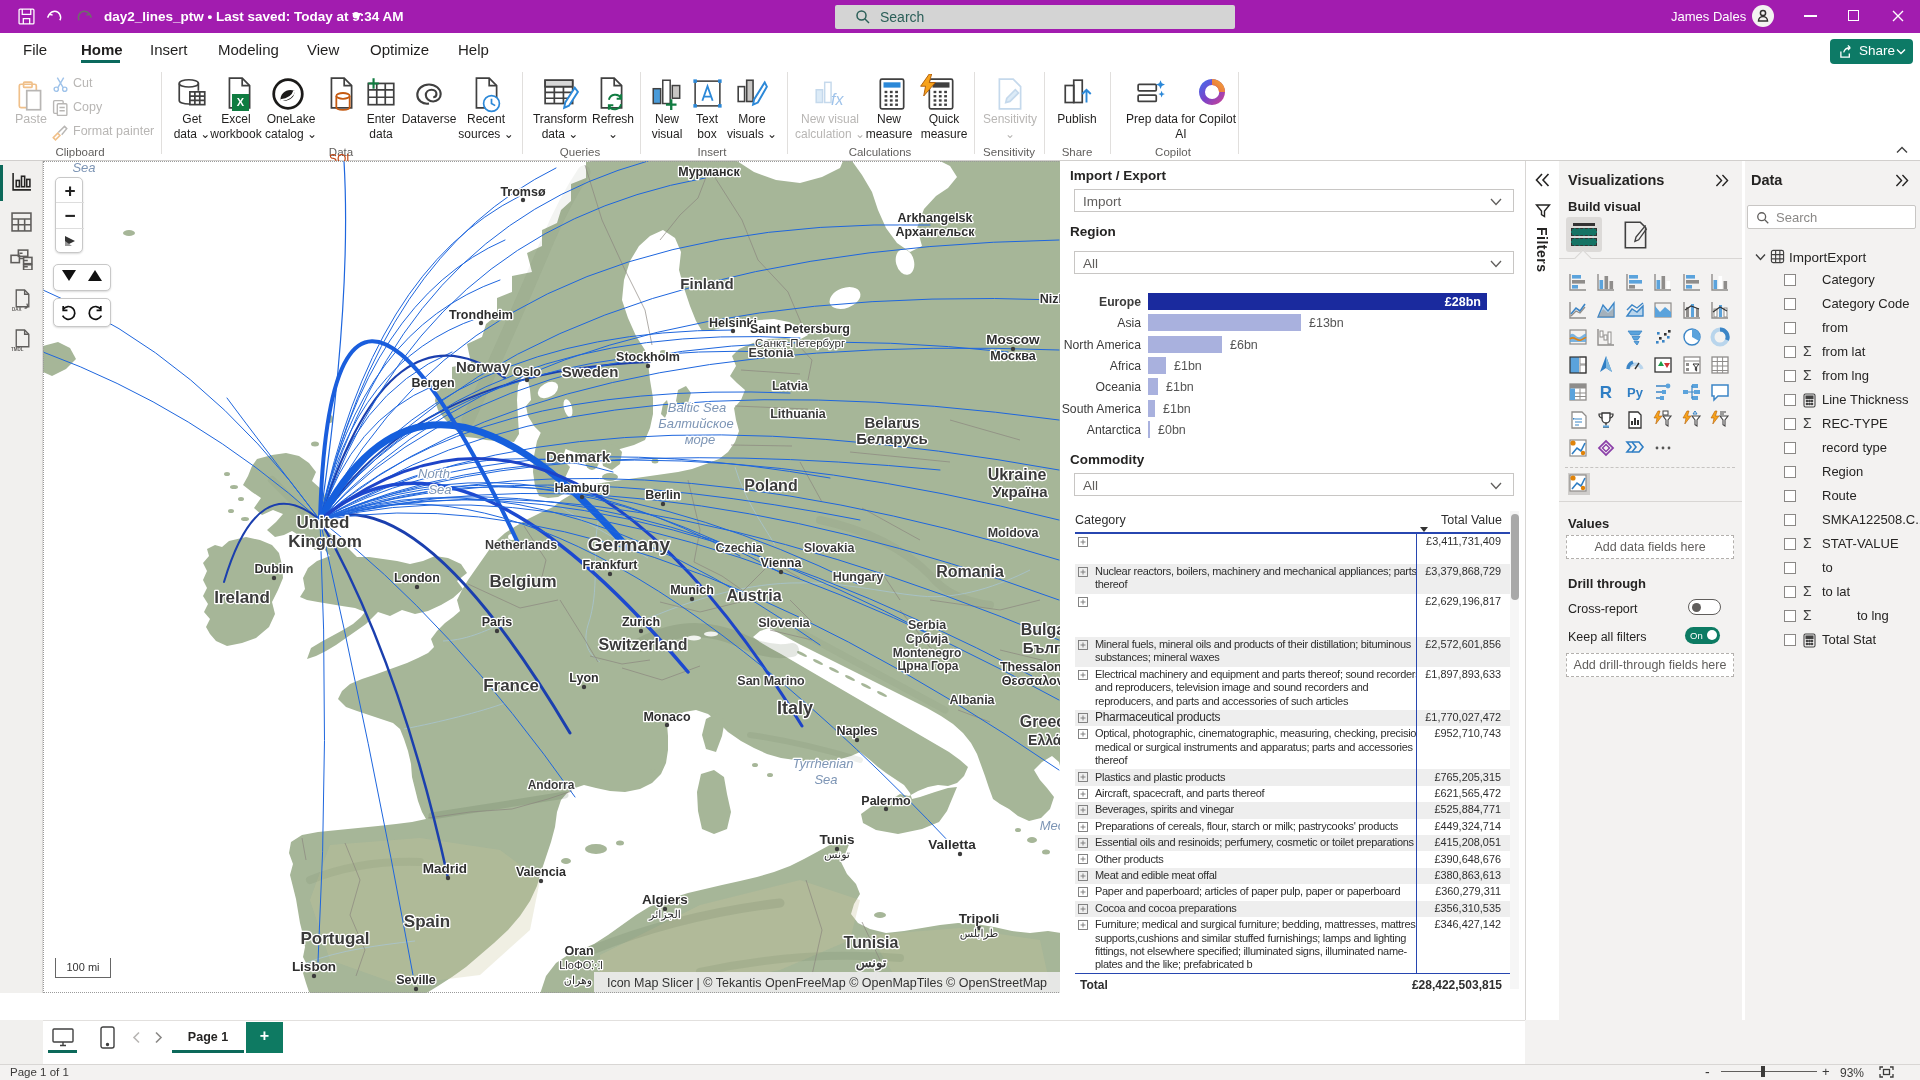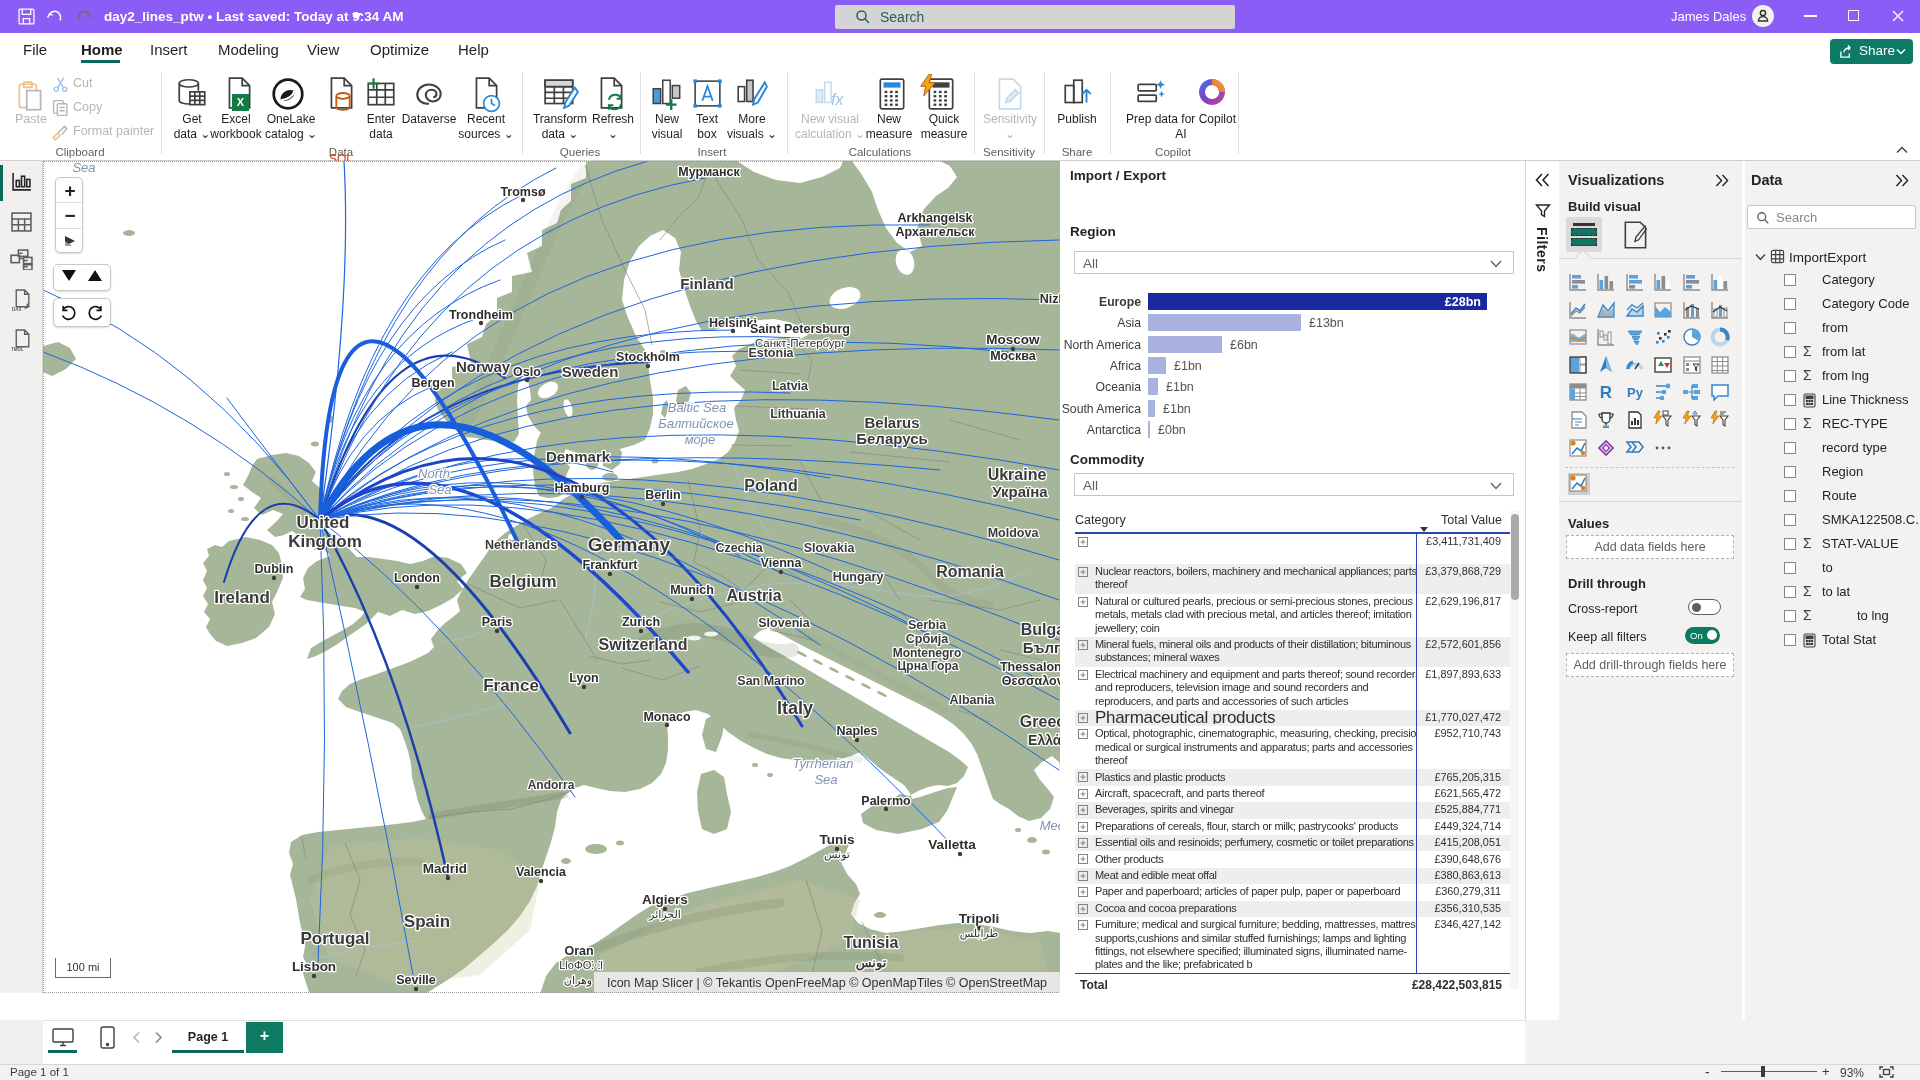--- a/index.html
+++ b/index.html
@@ -1,20 +1,20 @@
 <!DOCTYPE html>
 <html><head><meta charset="utf-8">
 <style>
 *{margin:0;padding:0;box-sizing:border-box;font-family:"Liberation Sans",sans-serif;}
 html,body{width:1920px;height:1080px;overflow:hidden;background:#fff;}
 .abs{position:absolute;}
 </style></head>
 <body>
 
-<div class="abs" style="left:0;top:0;width:1920px;height:33px;background:#8b5cf6;color:#fff;">
+<div class="abs" style="left:0;top:0;width:1920px;height:33px;background:#a21caf;color:#fff;">
  <svg class="abs" style="left:18px;top:8px" width="17" height="17" viewBox="0 0 16 16" fill="none" stroke="#fff" stroke-width="1.2">
    <rect x="1" y="1" width="14" height="14" rx="1"></rect>
       <path d="M4 1v5h8V1M5 15v-5h6v5"></path>
  </svg>
  <svg class="abs" style="left:46px;top:8px" width="17" height="17" viewBox="0 0 16 16" fill="none" stroke="#fff" stroke-width="1.4">
    <path d="M3 6 L1.5 9 M3 6 C6 2,11 2,13 6 C14 8,14 10,13 11.5 M3 6 L6.2 6.6"></path>
  </svg>
  <svg class="abs" style="left:76px;top:8px" width="17" height="17" viewBox="0 0 16 16" fill="none" stroke="#6f6d6b" stroke-width="1.4">
    <path d="M13 6 L14.5 9 M13 6 C10 2,5 2,3 6 C2 8,2 10,3 11.5 M13 6 L9.8 6.6"></path>
  </svg>
@@ -624,20 +624,26 @@
         <path d="M13 1 v4 h-4" fill="none"></path>
       </svg>
 </div>
 <div class="abs" style="left:12px;top:797px;width:56px;height:20px;background:rgba(255,255,255,.85);border:1.6px solid #666;border-top:none;font-size:11px;color:#333;text-align:center;line-height:18px;">100 mi</div>
 <div class="abs" style="left:551px;top:811px;width:466px;height:22px;background:rgba(235,235,235,.92);font-size:12.5px;color:#333;line-height:22px;text-align:center;">Icon Map Slicer | © Tekantis OpenFreeMap © OpenMapTiles © OpenStreetMap contributors</div>
 
 </div>
 <div class="abs" style="left:43px;top:161px;width:1482px;height:832px;border:1px dotted #9a9a9a;pointer-events:none;"></div>
 <div class="abs" style="left:1060px;top:161px;width:465px;height:832px;background:#fff;">
 <div class="abs" style="left:10px;top:7px;font-size:13.5px;font-weight:bold;color:#252423;">Import / Export</div>
+<div class="abs" style="left:14px;top:28px;width:440px;height:23px;border:1px solid #c8c6c4;background:#fff;">
+      <div class="abs" style="left:8px;top:4px;font-size:13.5px;color:#605e5c;">Import</div>
+      <svg class="abs" style="left:415px;top:8px" width="12" height="8" viewBox="0 0 12 8" fill="none" stroke="#605e5c" stroke-width="1.3">
+        <path d="M1 1 L6 6.5 L11 1"></path>
+      </svg>
+    </div>
 <div class="abs" style="left:10px;top:63px;font-size:13.5px;font-weight:bold;color:#252423;">Region</div>
 <div class="abs" style="left:14px;top:90px;width:440px;height:23px;border:1px solid #c8c6c4;background:#fff;">
       <div class="abs" style="left:8px;top:4px;font-size:13.5px;color:#605e5c;">All</div>
       <svg class="abs" style="left:415px;top:8px" width="12" height="8" viewBox="0 0 12 8" fill="none" stroke="#605e5c" stroke-width="1.3">
         <path d="M1 1 L6 6.5 L11 1"></path>
       </svg>
     </div>
 <div class="abs" style="left:-16px;top:134px;width:97px;text-align:right;font-size:12.2px;white-space:nowrap;color:#3b3b3b;font-weight:bold;">Europe</div>
 <div class="abs" style="left:88px;top:132px;width:339px;height:17px;background:#1a2a9e;"></div>
 <div class="abs" style="left:371px;top:134px;width:50px;text-align:right;font-size:12.5px;font-weight:bold;color:#fff;">£28bn</div>
@@ -683,42 +689,41 @@
         <rect x="0.5" y="0.5" width="9" height="9"></rect>
         <path d="M5 2.5 v5 M2.5 5 h5"></path>
       </svg>
 <div class="abs" style="left:20px;top:31.0px;width:322px;font-size:11px;letter-spacing:-0.3px;line-height:13.4px;white-space:nowrap;overflow:hidden;color:#2e2e2e;">Nuclear reactors, boilers, machinery and mechanical appliances; parts<br>thereof</div>
 <div class="abs" style="left:330px;top:31.0px;width:96px;text-align:right;font-size:10.9px;color:#2e2e2e;">£3,379,868,729</div>
 <div class="abs" style="left:0;top:59.6px;width:443px;height:43.2px;background:#ffffff;"></div>
 <svg class="abs" style="left:3px;top:62.6px" width="10" height="10" viewBox="0 0 10 10" fill="none" stroke="#777" stroke-width="0.9">
         <rect x="0.5" y="0.5" width="9" height="9"></rect>
         <path d="M5 2.5 v5 M2.5 5 h5"></path>
       </svg>
-<div class="abs" style="left:20px;top:60.8px;width:322px;font-size:11px;letter-spacing:-0.3px;line-height:13.4px;white-space:nowrap;overflow:hidden;color:#2e2e2e;">Natural or cultured pearls, precious or semi-precious stones, precious<br>metals, metals clad with precious metal, and articles thereof; imitation<br>jewellery; coin</div>
 <div class="abs" style="left:330px;top:60.8px;width:96px;text-align:right;font-size:10.9px;color:#2e2e2e;">£2,629,196,817</div>
 <div class="abs" style="left:0;top:102.8px;width:443px;height:29.8px;background:#eeeeee;"></div>
 <svg class="abs" style="left:3px;top:105.8px" width="10" height="10" viewBox="0 0 10 10" fill="none" stroke="#777" stroke-width="0.9">
         <rect x="0.5" y="0.5" width="9" height="9"></rect>
         <path d="M5 2.5 v5 M2.5 5 h5"></path>
       </svg>
 <div class="abs" style="left:20px;top:104.0px;width:322px;font-size:11px;letter-spacing:-0.3px;line-height:13.4px;white-space:nowrap;overflow:hidden;color:#2e2e2e;">Mineral fuels, mineral oils and products of their distillation; bituminous<br>substances; mineral waxes</div>
 <div class="abs" style="left:330px;top:104.0px;width:96px;text-align:right;font-size:10.9px;color:#2e2e2e;">£2,572,601,856</div>
 <div class="abs" style="left:0;top:132.6px;width:443px;height:43.2px;background:#ffffff;"></div>
 <svg class="abs" style="left:3px;top:135.6px" width="10" height="10" viewBox="0 0 10 10" fill="none" stroke="#777" stroke-width="0.9">
         <rect x="0.5" y="0.5" width="9" height="9"></rect>
         <path d="M5 2.5 v5 M2.5 5 h5"></path>
       </svg>
 <div class="abs" style="left:20px;top:133.8px;width:322px;font-size:11px;letter-spacing:-0.3px;line-height:13.4px;white-space:nowrap;overflow:hidden;color:#2e2e2e;">Electrical machinery and equipment and parts thereof; sound recorders<br>and reproducers, television image and sound recorders and<br>reproducers, and parts and accessories of such articles</div>
 <div class="abs" style="left:330px;top:133.8px;width:96px;text-align:right;font-size:10.9px;color:#2e2e2e;">£1,897,893,633</div>
 <div class="abs" style="left:0;top:175.8px;width:443px;height:16.4px;background:#eeeeee;"></div>
 <svg class="abs" style="left:3px;top:178.8px" width="10" height="10" viewBox="0 0 10 10" fill="none" stroke="#777" stroke-width="0.9">
         <rect x="0.5" y="0.5" width="9" height="9"></rect>
         <path d="M5 2.5 v5 M2.5 5 h5"></path>
       </svg>
-<div class="abs" style="left:20px;top:177.0px;width:322px;font-size:17px;letter-spacing:-0.3px;line-height:13.4px;white-space:nowrap;overflow:hidden;color:#2e2e2e;">Pharmaceutical products</div>
+<div class="abs" style="left:20px;top:177.0px;width:322px;font-size:12px;letter-spacing:-0.3px;line-height:13.4px;white-space:nowrap;overflow:hidden;color:#2e2e2e;">Pharmaceutical products</div>
 <div class="abs" style="left:330px;top:177.0px;width:96px;text-align:right;font-size:10.9px;color:#2e2e2e;">£1,770,027,472</div>
 <div class="abs" style="left:0;top:192.2px;width:443px;height:43.2px;background:#ffffff;"></div>
 <svg class="abs" style="left:3px;top:195.2px" width="10" height="10" viewBox="0 0 10 10" fill="none" stroke="#777" stroke-width="0.9">
         <rect x="0.5" y="0.5" width="9" height="9"></rect>
         <path d="M5 2.5 v5 M2.5 5 h5"></path>
       </svg>
 <div class="abs" style="left:20px;top:193.4px;width:322px;font-size:11px;letter-spacing:-0.3px;line-height:13.4px;white-space:nowrap;overflow:hidden;color:#2e2e2e;">Optical, photographic, cinematographic, measuring, checking, precision,<br>medical or surgical instruments and apparatus; parts and accessories<br>thereof</div>
 <div class="abs" style="left:330px;top:193.4px;width:96px;text-align:right;font-size:10.9px;color:#2e2e2e;">£952,710,743</div>
 <div class="abs" style="left:0;top:235.4px;width:443px;height:16.4px;background:#eeeeee;"></div>
 <svg class="abs" style="left:3px;top:238.4px" width="10" height="10" viewBox="0 0 10 10" fill="none" stroke="#777" stroke-width="0.9">

